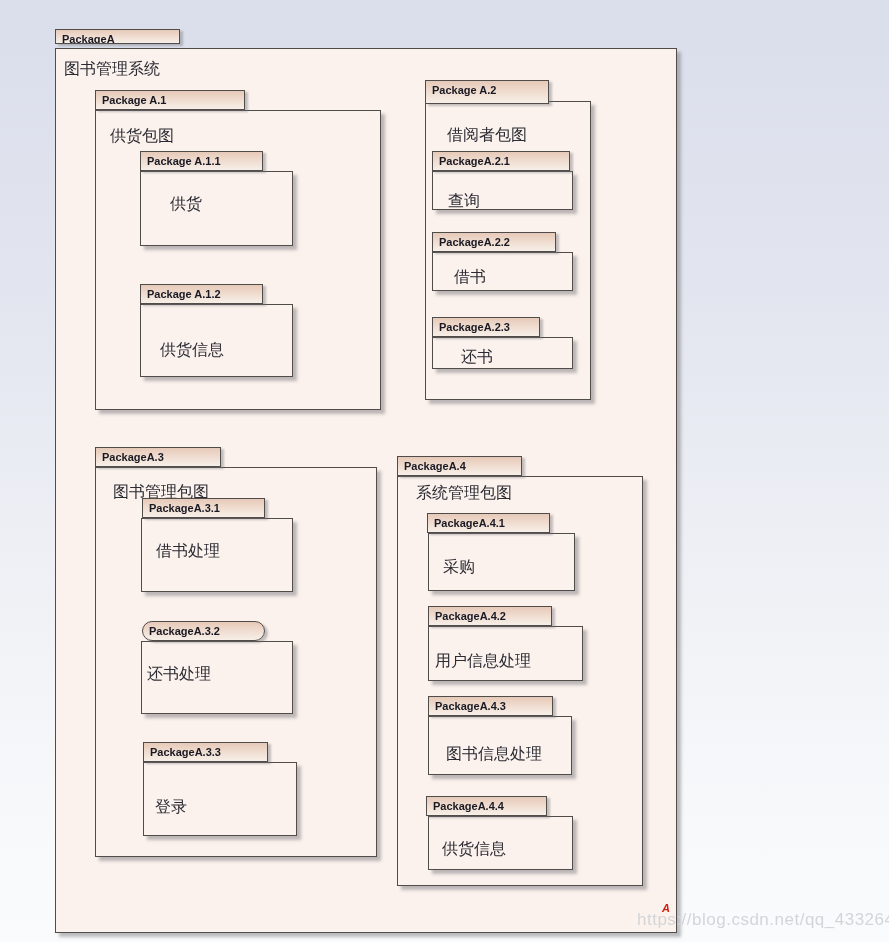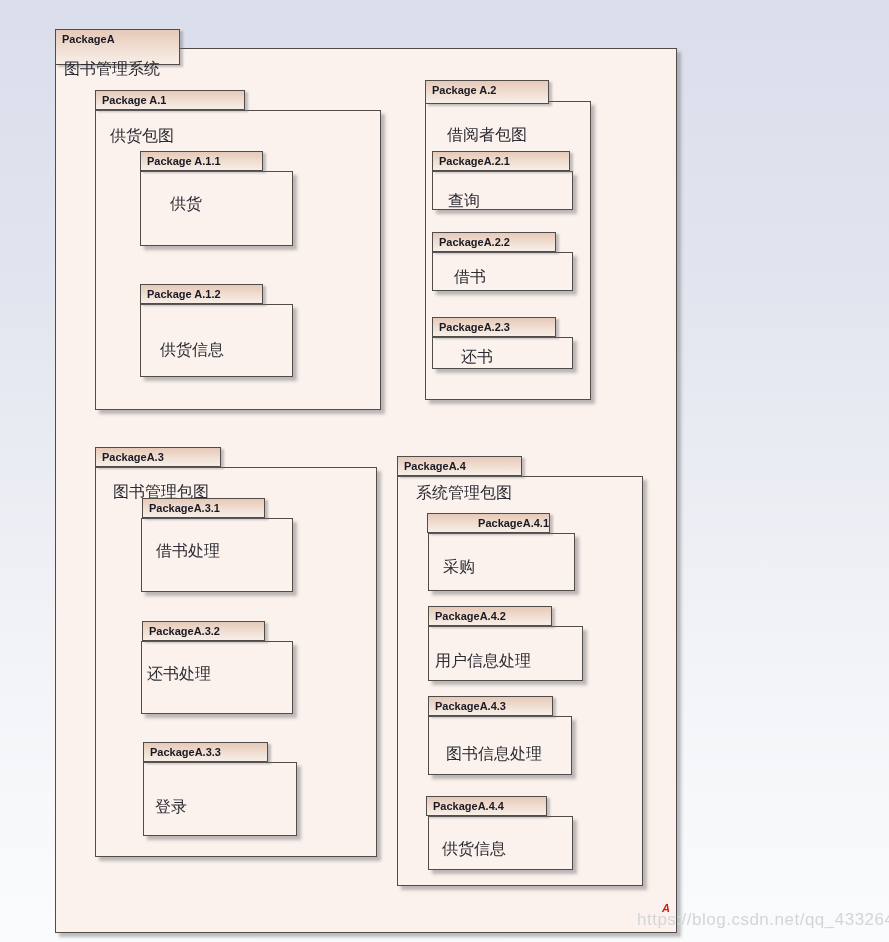--- a/index.html
+++ b/index.html
@@ -55,21 +55,21 @@
     letter-spacing: 0.5px;
     white-space: nowrap;
   }
 </style>
 </head>
 <body>
 
 <div class="stage">
 
   <div class="pkg-body" style="left:55px; top:48px; width:622px; height:885px;"></div>
-  <div class="pkg-tab" style="left:55px; top:29px; width:125px; height:36px;">PackageA</div>
+  <div class="pkg-tab" style="left:55px; top:29px; width:125px; height:15px;">PackageA</div>
   <div class="pkg-label" style="left:64px; top:59px;">图书管理系统</div>
 
   <div class="pkg-body" style="left:95px; top:110px; width:286px; height:300px;"></div>
   <div class="pkg-tab" style="left:95px; top:90px; width:150px; height:20px;">Package A.1</div>
   <div class="pkg-label" style="left:110px; top:126px;">供货包图</div>
 
   <div class="pkg-body" style="left:140px; top:171px; width:153px; height:75px;"></div>
   <div class="pkg-tab" style="left:140px; top:151px; width:123px; height:20px;">Package A.1.1</div>
   <div class="pkg-label" style="left:170px; top:194px;">供货</div>
 
@@ -83,45 +83,45 @@
 
   <div class="pkg-body" style="left:432px; top:171px; width:141px; height:39px;"></div>
   <div class="pkg-tab" style="left:432px; top:151px; width:138px; height:20px;">PackageA.2.1</div>
   <div class="pkg-label" style="left:448px; top:191px;">查询</div>
 
   <div class="pkg-body" style="left:432px; top:252px; width:141px; height:39px;"></div>
   <div class="pkg-tab" style="left:432px; top:232px; width:124px; height:20px;">PackageA.2.2</div>
   <div class="pkg-label" style="left:454px; top:267px;">借书</div>
 
   <div class="pkg-body" style="left:432px; top:337px; width:141px; height:32px;"></div>
-  <div class="pkg-tab" style="left:432px; top:317px; width:124px; height:20px;">PackageA.2.3</div>
+  <div class="pkg-tab" style="left:432px; top:317px; width:108px; height:20px;">PackageA.2.3</div>
   <div class="pkg-label" style="left:461px; top:347px;">还书</div>
 
   <div class="pkg-body" style="left:95px; top:467px; width:282px; height:390px;"></div>
   <div class="pkg-tab" style="left:95px; top:447px; width:126px; height:20px;">PackageA.3</div>
   <div class="pkg-label" style="left:113px; top:482px;">图书管理包图</div>
 
   <div class="pkg-body" style="left:141px; top:518px; width:152px; height:74px;"></div>
   <div class="pkg-tab" style="left:142px; top:498px; width:123px; height:20px;">PackageA.3.1</div>
   <div class="pkg-label" style="left:156px; top:541px;">借书处理</div>
 
   <div class="pkg-body" style="left:141px; top:641px; width:152px; height:73px;"></div>
-  <div class="pkg-tab" style="left:142px; top:621px; width:123px; height:20px;">PackageA.3.2</div>
+  <div class="pkg-tab" style="left:142px; top:621px; width:123px; height:20px;border-radius:10px;">PackageA.3.2</div>
   <div class="pkg-label" style="left:147px; top:664px;">还书处理</div>
 
   <div class="pkg-body" style="left:143px; top:762px; width:154px; height:74px;"></div>
   <div class="pkg-tab" style="left:143px; top:742px; width:125px; height:20px;">PackageA.3.3</div>
   <div class="pkg-label" style="left:155px; top:797px;">登录</div>
 
   <div class="pkg-body" style="left:397px; top:476px; width:246px; height:410px;"></div>
   <div class="pkg-tab" style="left:397px; top:456px; width:125px; height:20px;">PackageA.4</div>
   <div class="pkg-label" style="left:416px; top:483px;">系统管理包图</div>
 
   <div class="pkg-body" style="left:428px; top:533px; width:147px; height:58px;"></div>
-  <div class="pkg-tab" style="left:427px; top:513px; width:123px; height:20px;text-align:right;">PackageA.4.1</div>
+  <div class="pkg-tab" style="left:427px; top:513px; width:123px; height:20px;">PackageA.4.1</div>
   <div class="pkg-label" style="left:443px; top:557px;">采购</div>
 
   <div class="pkg-body" style="left:428px; top:626px; width:155px; height:55px;"></div>
   <div class="pkg-tab" style="left:428px; top:606px; width:124px; height:20px;">PackageA.4.2</div>
   <div class="pkg-label" style="left:435px; top:651px;">用户信息处理</div>
 
   <div class="pkg-body" style="left:428px; top:716px; width:144px; height:59px;"></div>
   <div class="pkg-tab" style="left:428px; top:696px; width:125px; height:20px;">PackageA.4.3</div>
   <div class="pkg-label" style="left:446px; top:744px;">图书信息处理</div>
 

